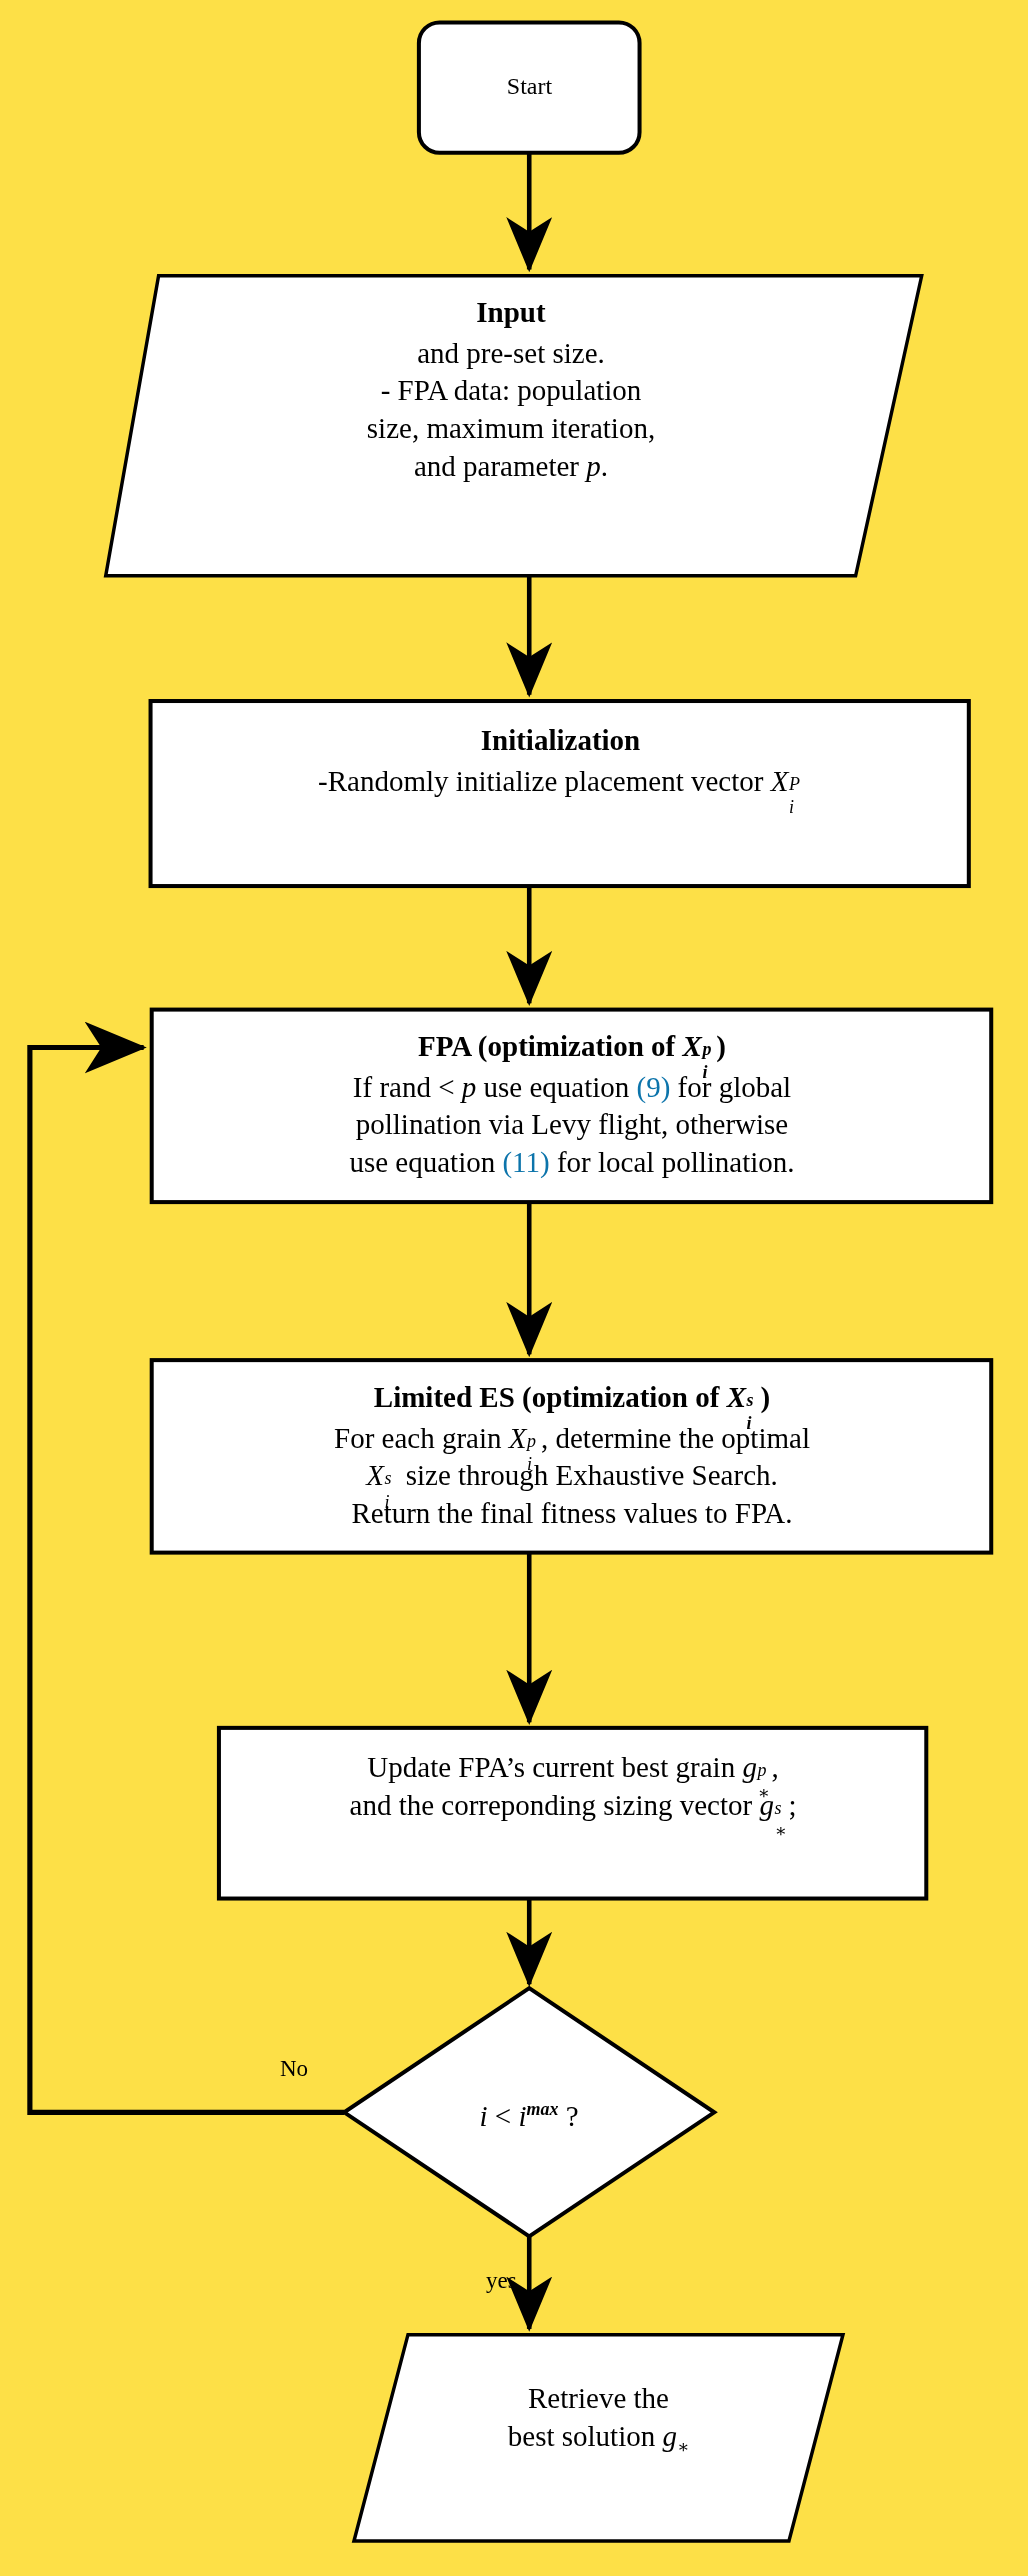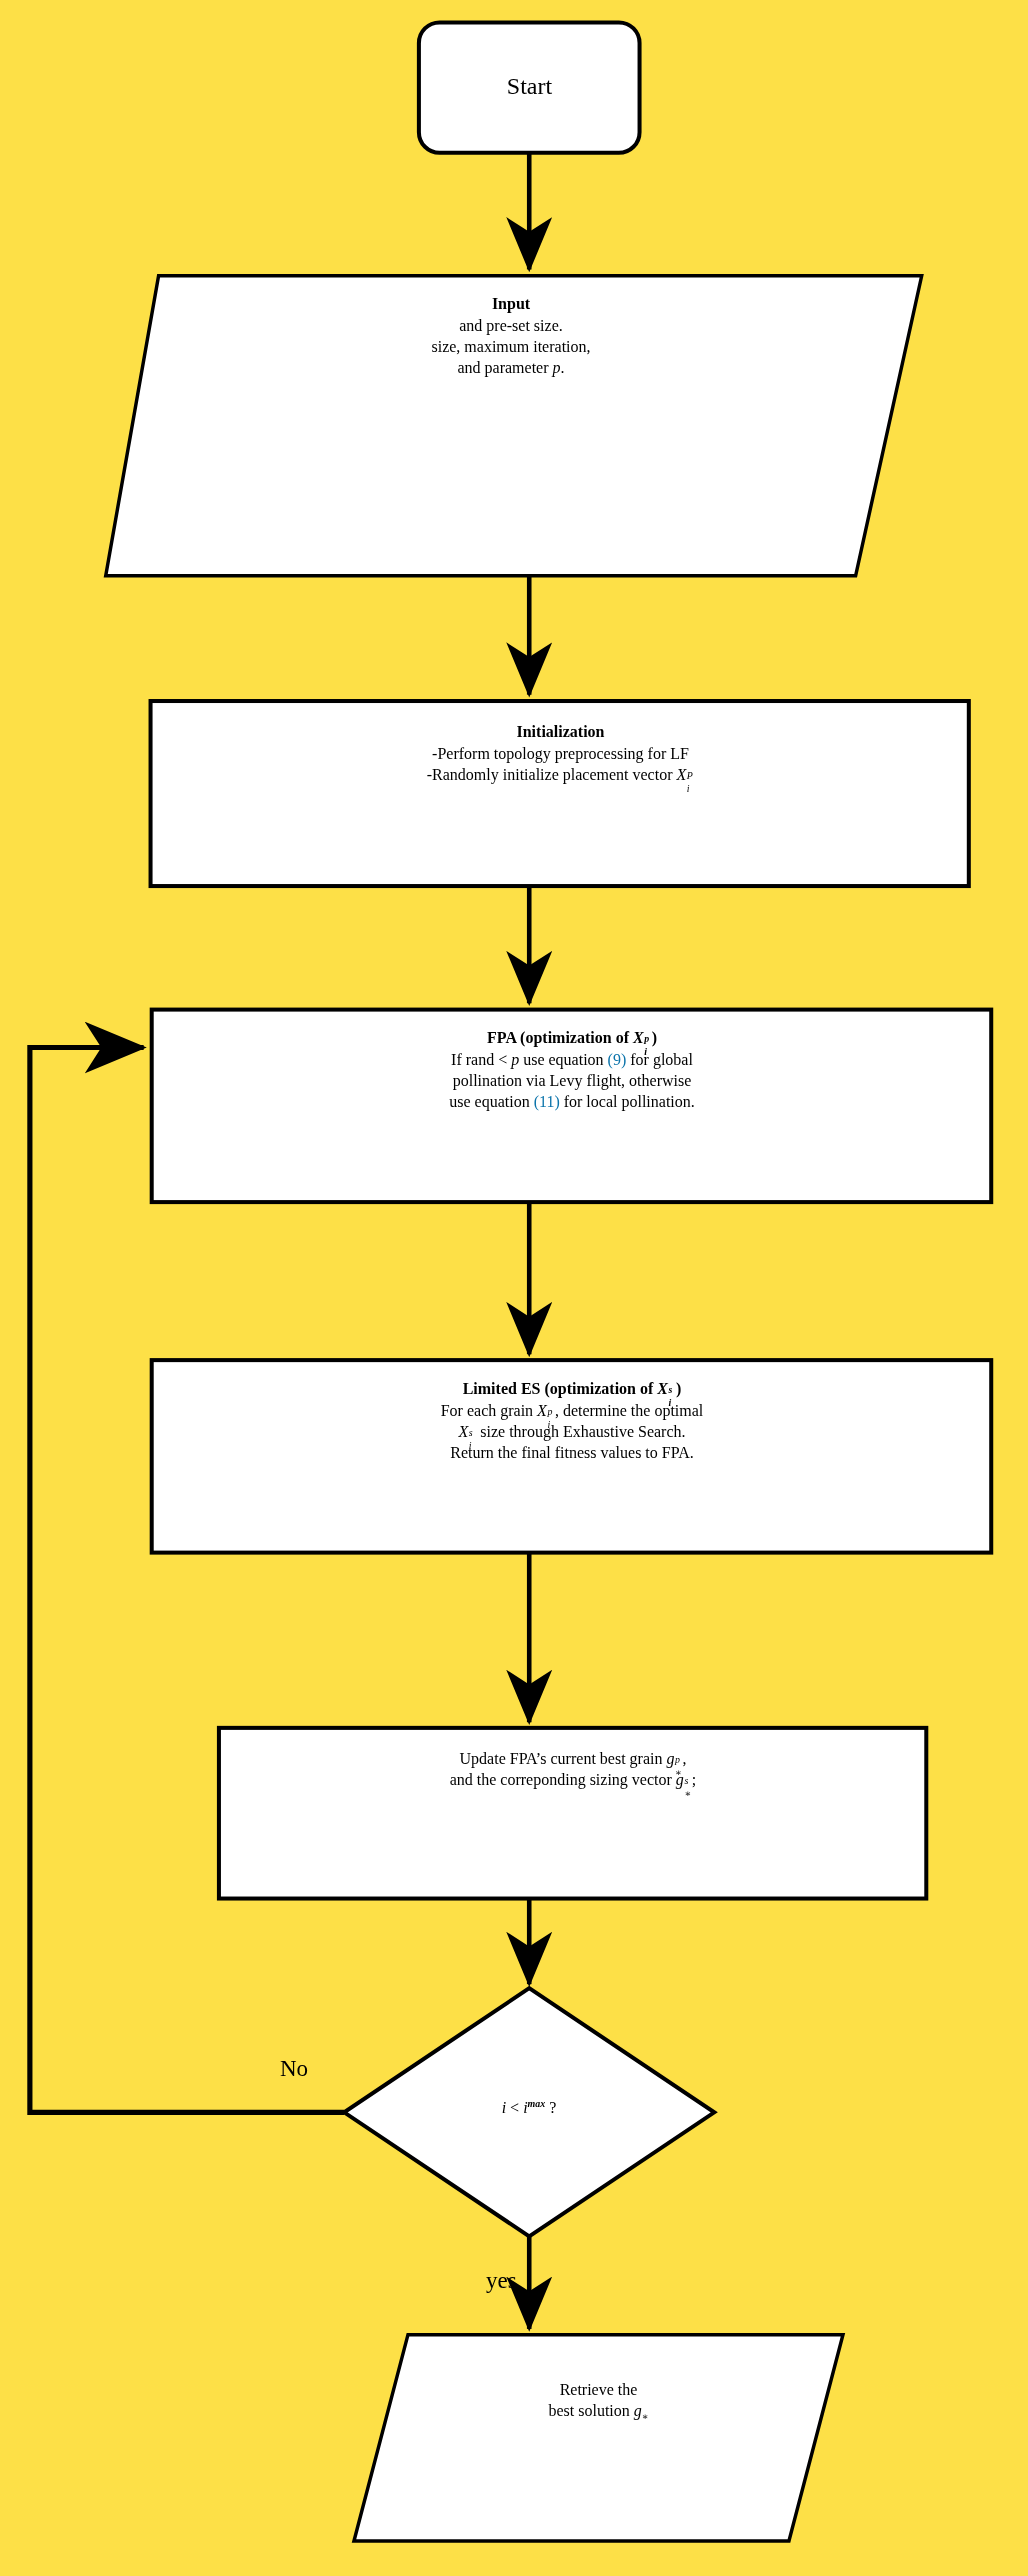--- a/index.html
+++ b/index.html
@@ -25,21 +25,21 @@
     z-index:6;
     pointer-events:none;
   }
   .node-title{
     font-weight:bold;
     display:block;
     margin-bottom:.10em;
   }
   .node-body{display:block;}
   .big{font-size:24px;}
-  .mid{font-size:16px;}
+  .mid{font-size:29px;}
   
   .shape-svg{position:absolute;left:0;top:0;width:1028px;height:2576px;z-index:2;}
   
   i.mi{font-style:italic;font-family:"Liberation Serif","DejaVu Serif",serif;}
   sup.sp,sub.sb{font-size:.62em;font-style:italic;line-height:0;}
   sup.sp{vertical-align:super;font-weight:bold;}
   sub.sb{vertical-align:sub;}
   .supsub{
     display:inline-block;
     position:relative;
@@ -108,27 +108,27 @@
     <polygon points="710,4062 1467,4062 1373,4421 616,4421" fill="#ffffff" stroke="#000000" stroke-width="6"></polygon>
   </svg>
 
   <div class="node-text big" style="left:419px; top:71px; width:221px;">
     <span>Start</span>
   </div>
 
   <div class="node-text mid" style="left:126px; top:294px; width:770px;">
     <span class="node-title">Input</span>
     <span class="node-body">and pre-set size.</span>
+    <span class="node-body">- FPA data:  population</span>
     <span class="node-body">size, maximum iteration,</span>
     <span class="node-body">and parameter <i class="mi">p</i>.</span>
   </div>
 
   <div class="node-text mid" style="left:151px; top:722px; width:819px;">
     <span class="node-title">Initialization</span>
-    <span class="node-body">-Perform topology preprocessing for LF</span>
     <span class="node-body">-Randomly initialize placement vector <i class="mi">X</i><span class="supsub"><span class="s-up upr">P</span><span class="s-dn">i</span></span>&nbsp;&nbsp;</span>
   </div>
 
   <div class="node-text mid" style="left:152px; top:1028px; width:840px;">
     <span class="node-title">FPA (optimization of <i class="mi">X</i><span class="supsub"><span class="s-up">p</span><span class="s-dn">i</span></span>&nbsp;&nbsp;)</span>
     <span class="node-body">If rand &lt; <i class="mi">p</i> use equation <span class="eqref">(9)</span> for global</span>
     <span class="node-body">pollination via Levy flight, otherwise</span>
     <span class="node-body">use equation <span class="eqref">(11)</span> for local pollination.</span>
   </div>
 

